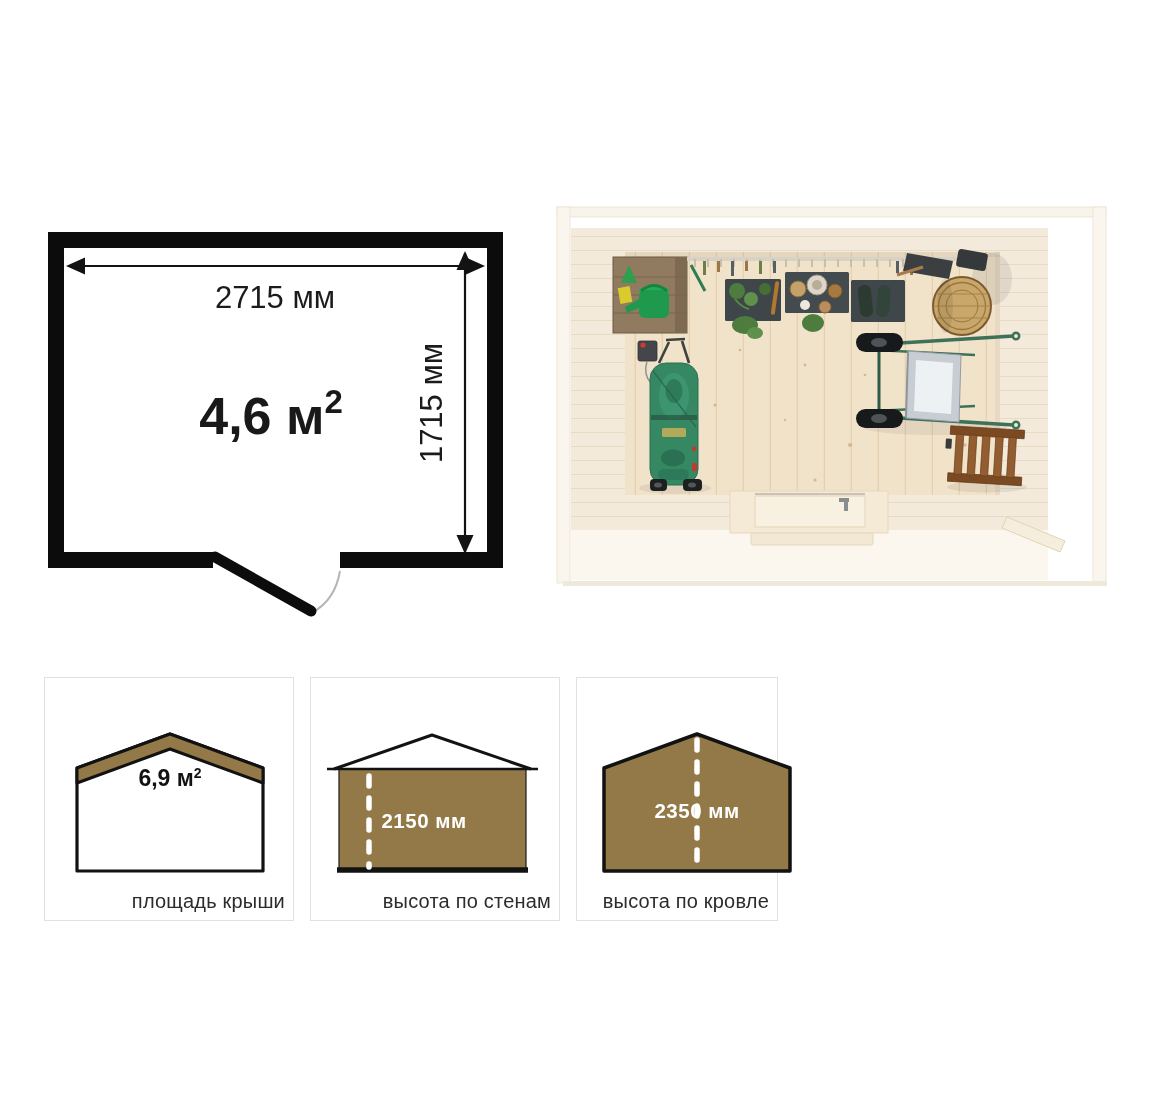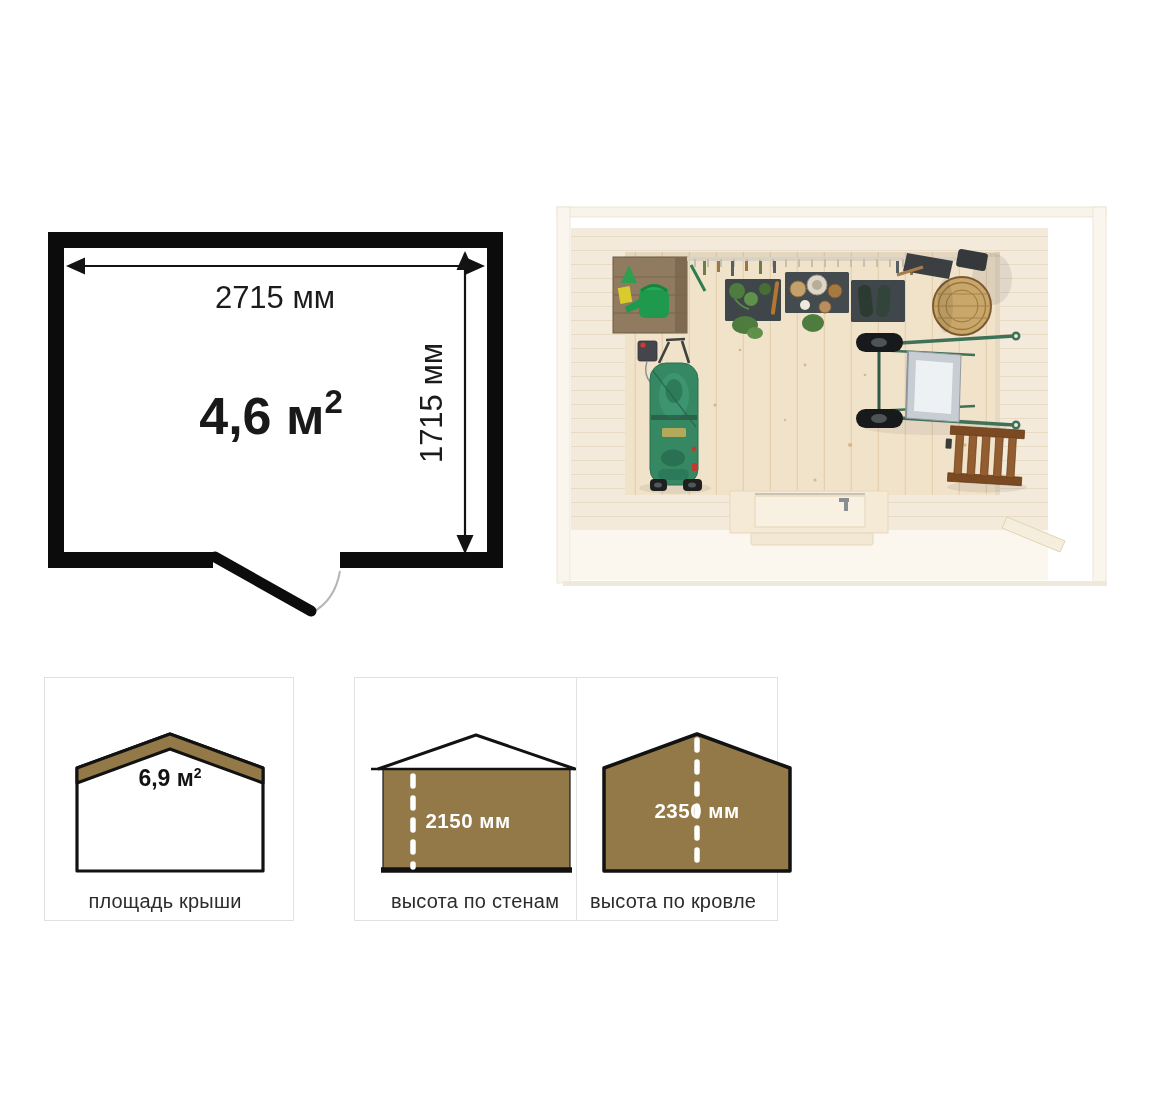--- a/index.html
+++ b/index.html
@@ -7,21 +7,21 @@
     position:relative;width:1176px;height:1106px;background:#ffffff;
     font-family:"Liberation Sans", sans-serif;overflow:hidden;padding-left:47px;
   }
   .abs{position:absolute;}
   .card{
     position:absolute;top:677px;height:244px;background:#ffffff;
     border:1px solid #e3e1df;box-sizing:border-box;
   }
   .card svg{position:absolute;left:0;top:0;}
   .card .card-label{
-    position:absolute;left:0;right:8px;bottom:7px;text-align:center;
+    position:absolute;left:0;right:8px;bottom:7px;text-align:right;
     font-size:20px;color:#2c2c2c;letter-spacing:.2px;white-space:nowrap;
   }
   text{font-family:"Liberation Sans", sans-serif;}
 </style>
 </head>
 <body>
 
 <div class="page">
 
   <svg class="abs" style="left:40px;top:220px;" width="480" height="400" viewBox="0 0 480 400">
@@ -263,21 +263,21 @@
 
   <div class="card" style="left:44px;width:250px;text-decoration:underline;">
     <svg width="250" height="215" viewBox="0 0 250 215">
       <path d="M32,90 L125,56 L218,90 L218,193 L32,193 Z" fill="#ffffff" stroke="#121212" stroke-width="3.2" stroke-linejoin="round"></path>
       <path d="M32,90 L125,56 L218,90 L218,105 L125,71 L32,105 Z" fill="#927947" stroke="#121212" stroke-width="3" stroke-linejoin="round"></path>
       <text x="125" y="108" text-anchor="middle" fill="#121212" font-weight="700"><tspan font-size="23">6,9 м</tspan><tspan font-size="14" dy="-8">2</tspan></text>
     </svg>
     <div class="card-label">площадь крыши</div>
   </div>
 
-  <div class="card" style="left:310px;width:250px;margin-left:44px;">
+  <div class="card" style="left:310px;width:250px;">
     <svg width="250" height="215" viewBox="0 0 250 215">
       <path d="M23,91 L121,57 L220,91" fill="none" stroke="#121212" stroke-width="3" stroke-linejoin="round"></path>
       <rect x="28" y="91" width="187" height="101" fill="#927947" stroke="#1a1a1a" stroke-width="1.2"></rect>
       <line x1="16" y1="91" x2="227" y2="91" stroke="#121212" stroke-width="2.5"></line>
       <line x1="26" y1="192" x2="217" y2="192" stroke="#121212" stroke-width="5.5"></line>
       <line x1="58" y1="98" x2="58" y2="189" stroke="#ffffff" stroke-width="5.5" stroke-dasharray="10 12" stroke-linecap="round"></line>
       <text x="113" y="150" text-anchor="middle" font-size="20.5" font-weight="700" fill="#ffffff" letter-spacing="0.5">2150 мм</text>
     </svg>
     <div class="card-label">высота по стенам</div>
   </div>

